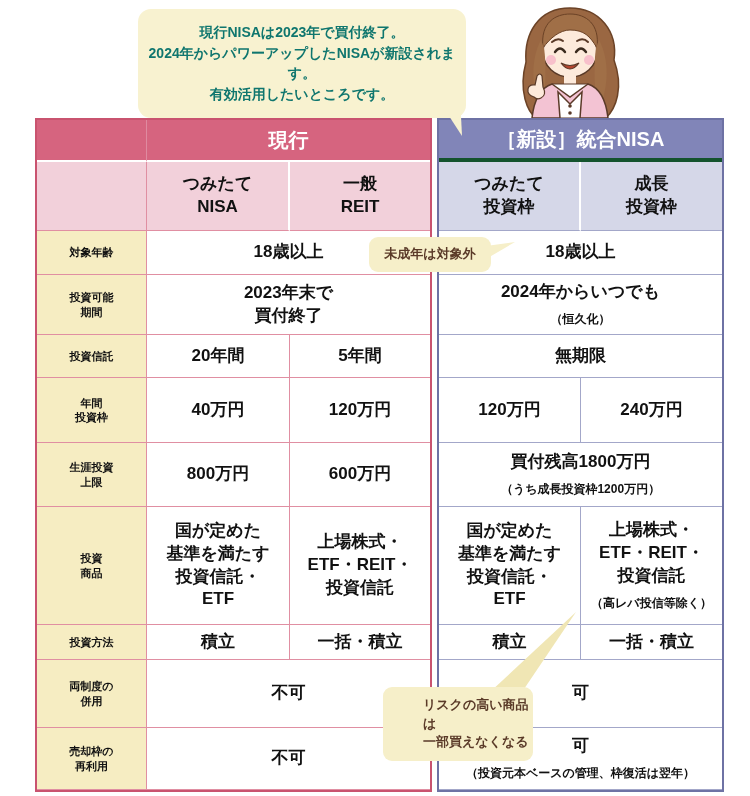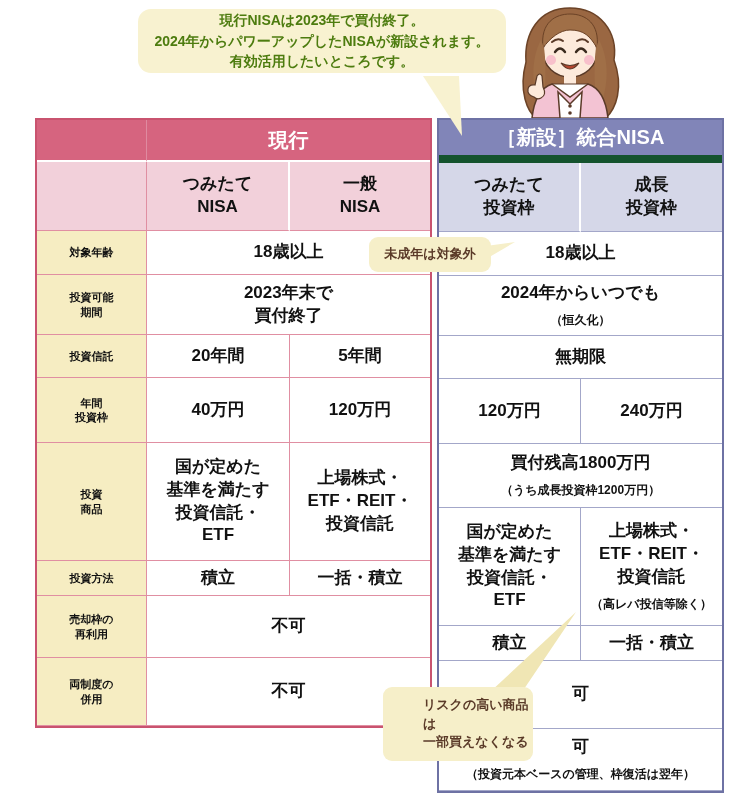--- a/index.html
+++ b/index.html
@@ -1,23 +1,23 @@
 <!DOCTYPE html>
 <html><head>
 <meta charset="utf-8">
 <style>
   html,body{margin:0;padding:0;background:#fff;}
   .page{position:relative;width:750px;height:796px;background:#ffffff;overflow:hidden;
         font-family:"Liberation Sans","DejaVu Sans",sans-serif;font-weight:700;color:#111;}
   .preline{white-space:pre-line;}
 
   
-  .speech-bubble{position:absolute;left:138px;top:9px;width:368px;box-sizing:border-box;
-    background:#f8f2d0;border-radius:13px;padding:1px 4px;z-index:2;
-    color:#4d7c0f;font-size:14px;line-height:1.48;text-align:center;}
+  .speech-bubble{position:absolute;left:138px;top:9px;width:328px;box-sizing:border-box;
+    background:#f8f2d0;border-radius:13px;padding:13px 4px;z-index:2;
+    color:#0f766e;font-size:14px;line-height:1.48;text-align:center;}
   .bubble-tail{position:absolute;left:415px;top:76px;z-index:3;}
   .character{position:absolute;left:500px;top:0px;z-index:0;}
 
   
   .callout{position:absolute;background:#f6efc9;border-radius:9px;color:#5a3a28;
     font-size:13px;line-height:1.45;text-align:left;z-index:4;
     display:flex;align-items:center;justify-content:center;box-sizing:border-box;}
   .callout-minor{left:369px;top:237px;width:122px;height:35px;}
   .callout-minor-tail{position:absolute;left:486px;top:240px;z-index:4;}
   .callout-risk{left:383px;top:687px;width:150px;height:74px;padding-left:40px;}
@@ -37,21 +37,21 @@
   .tbl-left .hdr{background:#d6647f;color:#fff;font-size:20px;border-bottom:2px solid #fff;}
   .tbl-left td.hdr-corner{border-right:1px solid #df8aa0;}
   .tbl-left .sub{background:#f2d0da;font-size:17px;line-height:1.35;border-right:2px solid #fff;}
   .tbl-left td.sub:last-child{border-right:none;}
   .tbl-left td.sub-corner{border-right:1px solid #e08fa2;}
 
   
   .tbl-right{left:437px;width:287px;border:2px solid #6e72a4;}
   .tbl-right td{border-right:1px solid #a3a7c9;border-bottom:1px solid #a3a7c9;}
   .tbl-right td:last-child{border-right:none;}
-  .tbl-right .hdr{background:#8185b8;color:#fff;font-size:20px;border-bottom:8px solid #14532d;}
+  .tbl-right .hdr{background:#8185b8;color:#fff;font-size:20px;border-bottom:4px solid #14532d;}
   .tbl-right .sub{background:#d5d7e8;font-size:17px;line-height:1.35;border-right:2px solid #fff;}
   .tbl-right td.sub:last-child{border-right:none;}
 </style>
 </head>
 <body>
 
 <div class="page">
 
   <div class="speech-bubble preline">現行NISAは2023年で買付終了。
 2024年からパワーアップしたNISAが新設されます。
@@ -90,21 +90,21 @@
     <tbody>
         <tr style="height:42px">
       <td class="hdr hdr-corner"></td>
       <td class="hdr" colspan="2">現行</td>
     </tr>
     <tr style="height:69px">
       <td class="sub sub-corner"></td>
       <td class="sub preline">つみたて
 NISA</td>
       <td class="sub preline">一般
-NISA</td>
+REIT</td>
     </tr>
     <tr style="height:44px">
       <td class="lbl">対象年齢</td>
       <td class="val" colspan="2">18歳以上</td>
     </tr>
     <tr style="height:60px">
       <td class="lbl preline">投資可能
 期間</td>
       <td class="val preline" colspan="2">2023年末で
 買付終了</td>
@@ -112,45 +112,51 @@
     <tr style="height:43px">
       <td class="lbl">投資信託</td>
       <td class="val">20年間</td>
       <td class="val">5年間</td>
     </tr>
     <tr style="height:65px">
       <td class="lbl preline">年間
 投資枠</td>
       <td class="val">40万円</td>
       <td class="val">120万円</td>
+    </tr>
+    <tr style="height:64px">
+      <td class="lbl preline">生涯投資
+上限</td>
+      <td class="val">800万円</td>
+      <td class="val">600万円</td>
     </tr>
     <tr style="height:118px">
       <td class="lbl preline">投資
 商品</td>
       <td class="val preline">国が定めた
 基準を満たす
 投資信託・
 ETF</td>
       <td class="val preline">上場株式・
 ETF・REIT・
 投資信託</td>
     </tr>
     <tr style="height:35px">
       <td class="lbl">投資方法</td>
       <td class="val">積立</td>
       <td class="val">一括・積立</td>
     </tr>
+    <tr style="height:68px">
+      <td class="lbl preline">両制度の
+併用</td>
+      <td class="val" colspan="2">不可</td>
+    </tr>
     <tr style="height:62px">
       <td class="lbl preline">売却枠の
 再利用</td>
-      <td class="val" colspan="2">不可</td>
-    </tr>
-    <tr style="height:68px">
-      <td class="lbl preline">両制度の
-併用</td>
       <td class="val" colspan="2">不可</td>
     </tr>
   </tbody>
     </table>
 
   <table class="tbl tbl-right">
     <colgroup>
         <col style="width:142px">
         <col style="width:141px">
       </colgroup>

